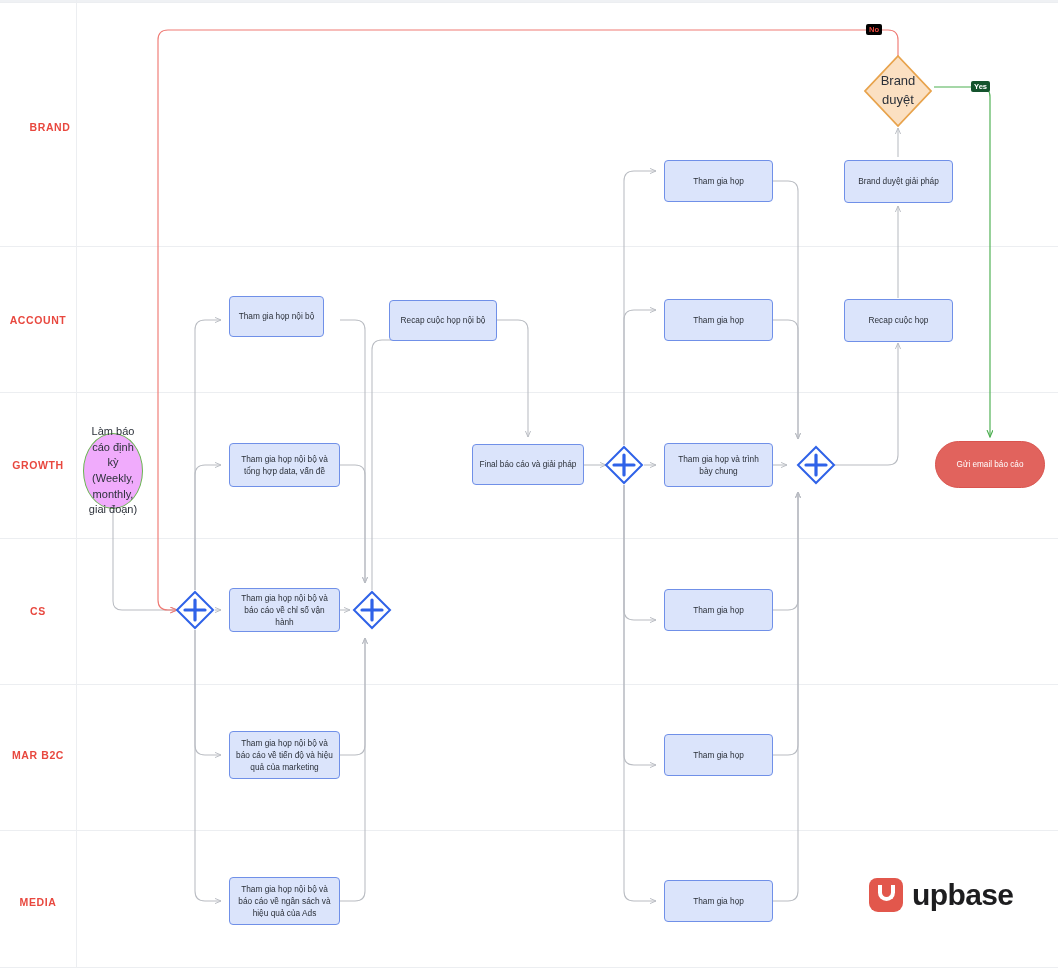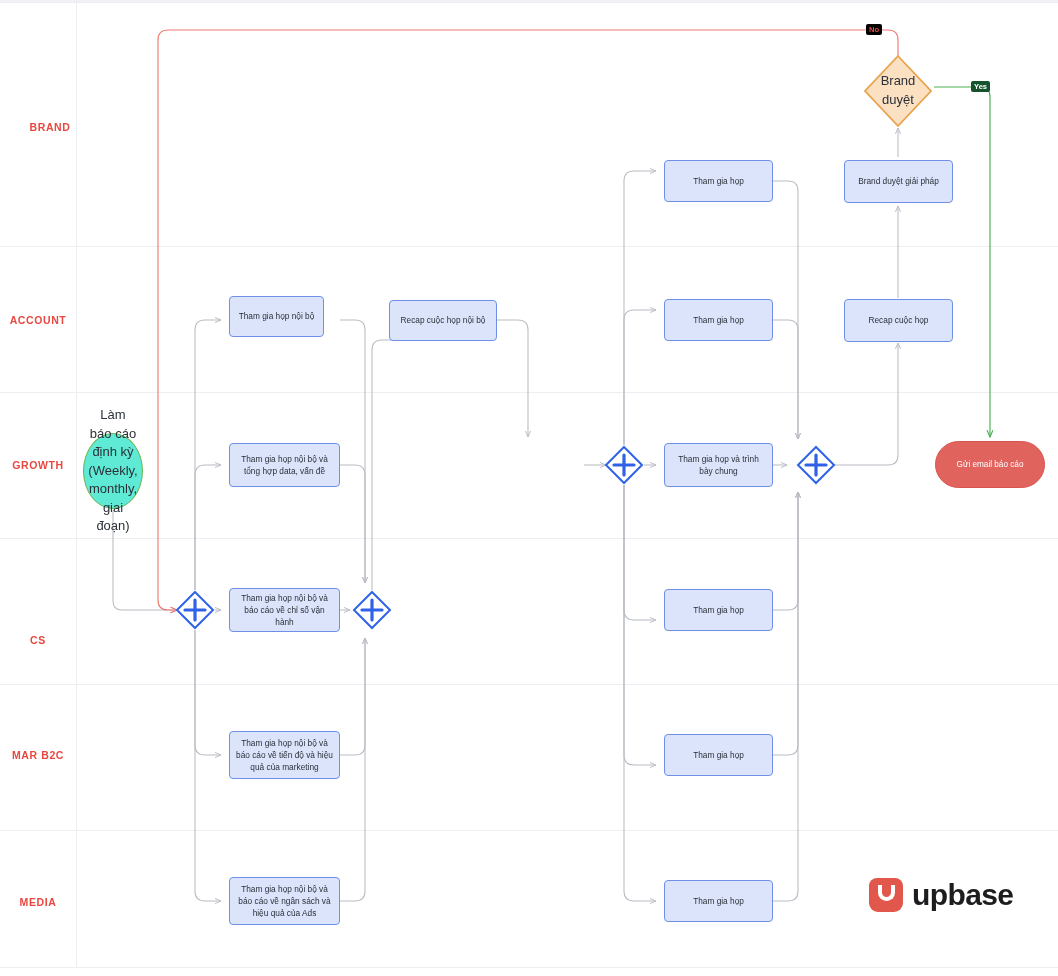--- a/index.html
+++ b/index.html
@@ -73,25 +73,25 @@
     background: #dbe4fb;
     border: 1.4px solid #7090e8;
     border-radius: 4px;
     color: #2b3039;
     font-size: 8.3px;
     line-height: 1.45;
     padding: 3px 6px;
     box-shadow: 0 0 0 0 rgba(0,0,0,0);
   }
   .start-ev {
-    background: #5eead4;
+    background: #f0abfc;
     border: 1.6px solid #69b551;
     border-radius: 50%;
     color: #2b3039;
-    font-size: 13px;
+    font-size: 11px;
     line-height: 1.42;
     padding: 4px;
     justify-content: flex-end;
   }
   .end-ev {
     background: #e1635d;
     border: 1.4px solid #d9544e;
     border-radius: 26px;
     color: #ffffff;
     font-size: 8.2px;
@@ -192,21 +192,21 @@
   <div class="lane-divider" style="top:2px;"></div>
   <div class="lane-divider" style="top:246px;"></div>
   <div class="lane-divider" style="top:392px;"></div>
   <div class="lane-divider" style="top:538px;"></div>
   <div class="lane-divider" style="top:684px;"></div>
   <div class="lane-divider" style="top:830px;"></div>
 
   <div class="lane-label" style="top:121px;padding-left:12px;">BRAND</div>
   <div class="lane-label" style="top:314px;">ACCOUNT</div>
   <div class="lane-label" style="top:459px;">GROWTH</div>
-  <div class="lane-label" style="top:634px;">CS</div>
+  <div class="lane-label" style="top:605px;">CS</div>
   <div class="lane-label" style="top:749px;">MAR B2C</div>
   <div class="lane-label" style="top:896px;">MEDIA</div>
 
   <svg class="wires" viewBox="0 0 1058 976">
     <defs>
       <marker id="ah" markerWidth="7" markerHeight="7" refX="6" refY="3" orient="auto">
         <path d="M0,0.4 L6,3 L0,5.6" fill="none" stroke="#b9bcc2" stroke-width="0.9"></path>
       </marker>
       <marker id="ah-red" markerWidth="7" markerHeight="7" refX="6" refY="3" orient="auto">
         <path d="M0,0.4 L6,3 L0,5.6" fill="none" stroke="#ef7a74" stroke-width="1"></path>
@@ -302,20 +302,23 @@
     <svg viewBox="0 0 40 40" width="40" height="40">
       <polygon points="20,2 38,20 20,38 2,20" fill="#ffffff" stroke="#2f62e8" stroke-width="2"></polygon>
       <path d="M20,10 L20,30 M10,20 L30,20" stroke="#2f62e8" stroke-width="3.2" stroke-linecap="round"></path>
     </svg>
   </div>
 
   <div class="node task" style="left:389px; top:300px; width:108px; height:41px;">
     <span>Recap cuộc họp nội bộ</span>
   </div>
 
+  <div class="node task" style="left:472px; top:444px; width:112px; height:41px;">
+    <span>Final báo cáo và giải pháp</span>
+  </div>
 
   <div class="gateway-x" style="left:604px; top:445px;">
     <svg viewBox="0 0 40 40" width="40" height="40">
       <polygon points="20,2 38,20 20,38 2,20" fill="#ffffff" stroke="#2f62e8" stroke-width="2"></polygon>
       <path d="M20,10 L20,30 M10,20 L30,20" stroke="#2f62e8" stroke-width="3.2" stroke-linecap="round"></path>
     </svg>
   </div>
 
   <div class="node task" style="left:664px; top:160px; width:109px; height:42px;">
     <span>Tham gia họp</span>

